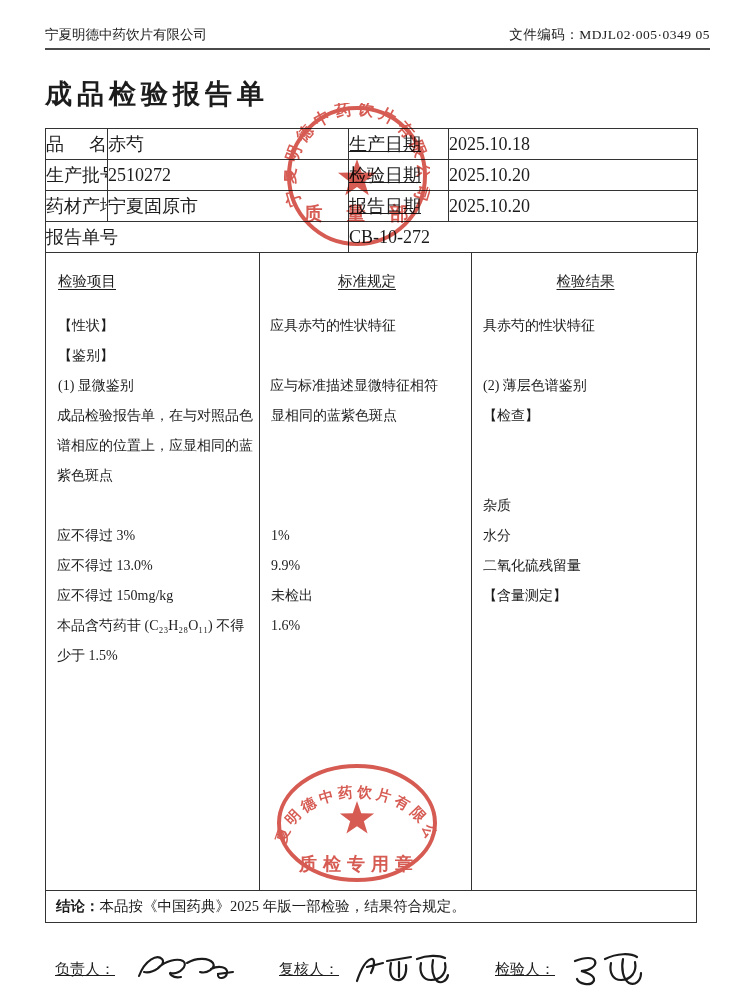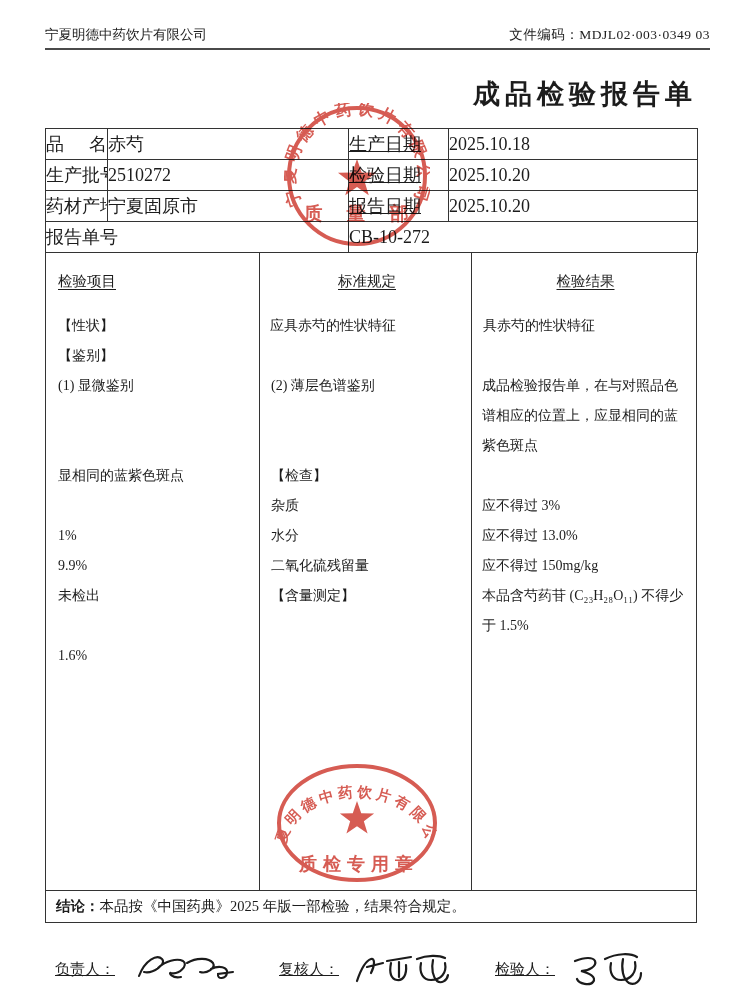--- a/index.html
+++ b/index.html
@@ -7,21 +7,21 @@
        font-family:"Liberation Serif","DejaVu Serif",serif;color:#1c1c1c;}
   .content{position:absolute;left:45px;top:0;width:652px;}
 
   
   .doc-header{width:665px;padding-top:26px;border-bottom:2px solid #4a4a4a;
               display:flex;justify-content:space-between;align-items:flex-end;
               padding-bottom:4px;font-size:13.5px;}
   .doc-code{letter-spacing:.5px;}
 
   
-  .report-title{text-align:right;font-size:27px;font-weight:bold;
+  .report-title{text-align:left;font-size:27px;font-weight:bold;
                 letter-spacing:5px;margin:26px 0 16px 0;}
 
   
   table.info{border-collapse:collapse;table-layout:fixed;width:652px;font-size:18px;}
   table.info td{border:1px solid #333;height:30px;padding:0;vertical-align:middle;
                 overflow:hidden;white-space:nowrap;}
   td.lbl{padding:0 6px;text-align:justify;text-align-last:justify;}
   td.val{padding-left:16px;}
   td.dlbl{padding-left:14px;text-decoration:underline;}
   td.dval{padding-left:12px;}
@@ -58,21 +58,21 @@
   .stamp2{left:272px;top:757px;width:170px;height:132px;}
   .stamp text{font-family:"Liberation Serif","DejaVu Serif",serif;font-weight:bold;}
 </style>
 </head>
 <body>
 
 <div class="content">
 
   <div class="doc-header">
     <span>宁夏明德中药饮片有限公司</span>
-    <span class="doc-code"><span>文件编码：</span><span>MDJL02·003·0349 03</span></span>
+    <span class="doc-code"><span>文件编码：</span><span>MDJL02·005·0349 05</span></span>
   </div>
 
   <div class="report-title">成品检验报告单</div>
 
   <table class="info">
     <colgroup>
         <col style="width:62px">
         <col style="width:241px">
         <col style="width:100px">
         <col style="width:249px">
@@ -114,20 +114,21 @@
 
       <div class="cell ic">【性状】</div>
       <div class="cell sc">应具赤芍的性状特征</div>
       <div class="cell rc">具赤芍的性状特征</div>
 
       <div class="cell ic">【鉴别】</div>
       <div class="cell sc"></div>
       <div class="cell rc"></div>
 
       <div class="cell ic">(1) 显微鉴别</div>
+      <div class="cell sc">应与标准描述显微特征相符</div>
 
       <div class="cell ic">(2) 薄层色谱鉴别</div>
       <div class="cell sc">成品检验报告单，在与对照品色谱相应的位置上，应显相同的蓝紫色斑点</div>
       <div class="cell rc">显相同的蓝紫色斑点</div>
 
       <div class="cell ic">【检查】</div>
       <div class="cell sc"></div>
       <div class="cell rc"></div>
 
       <div class="cell ic">杂质</div>

